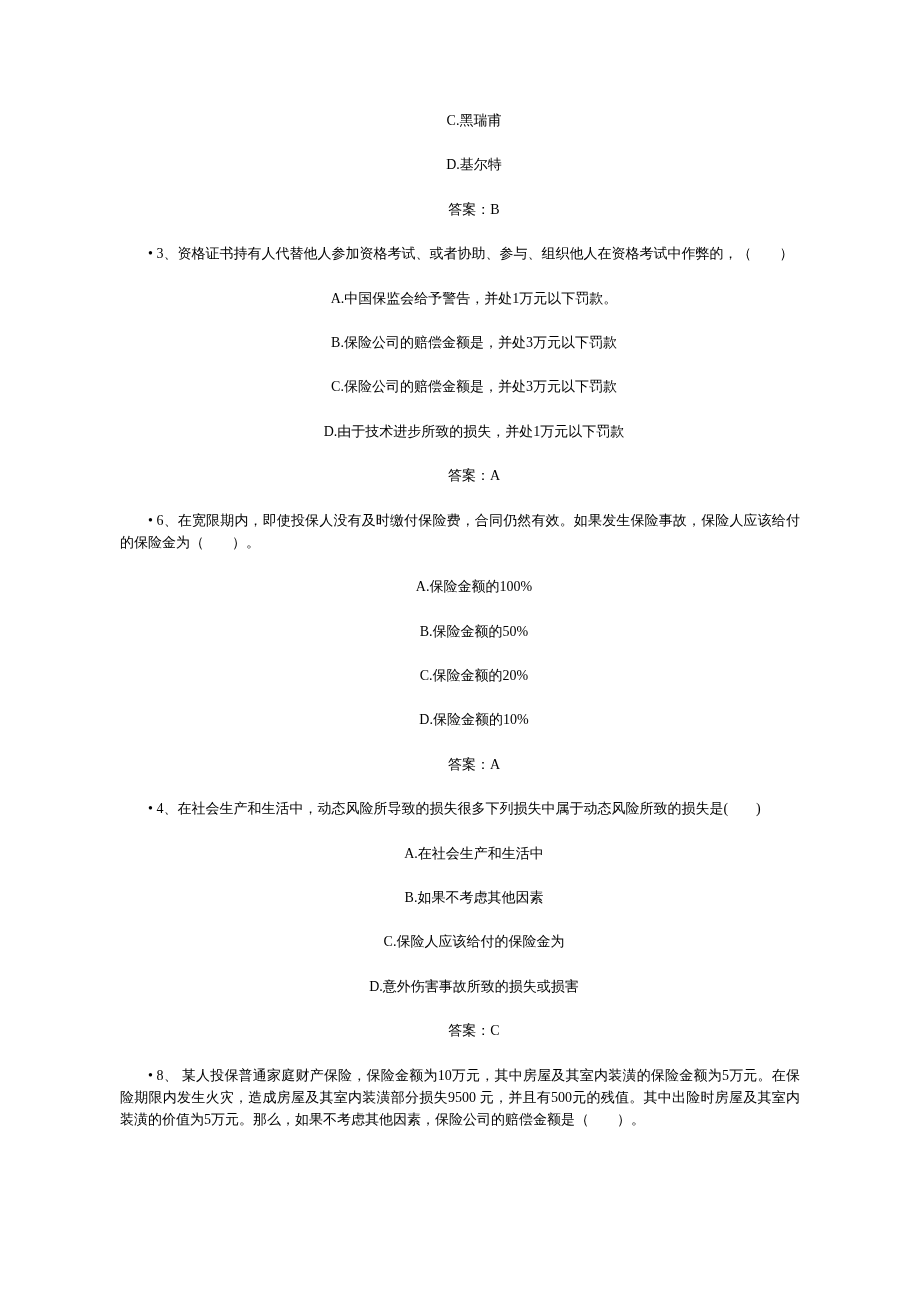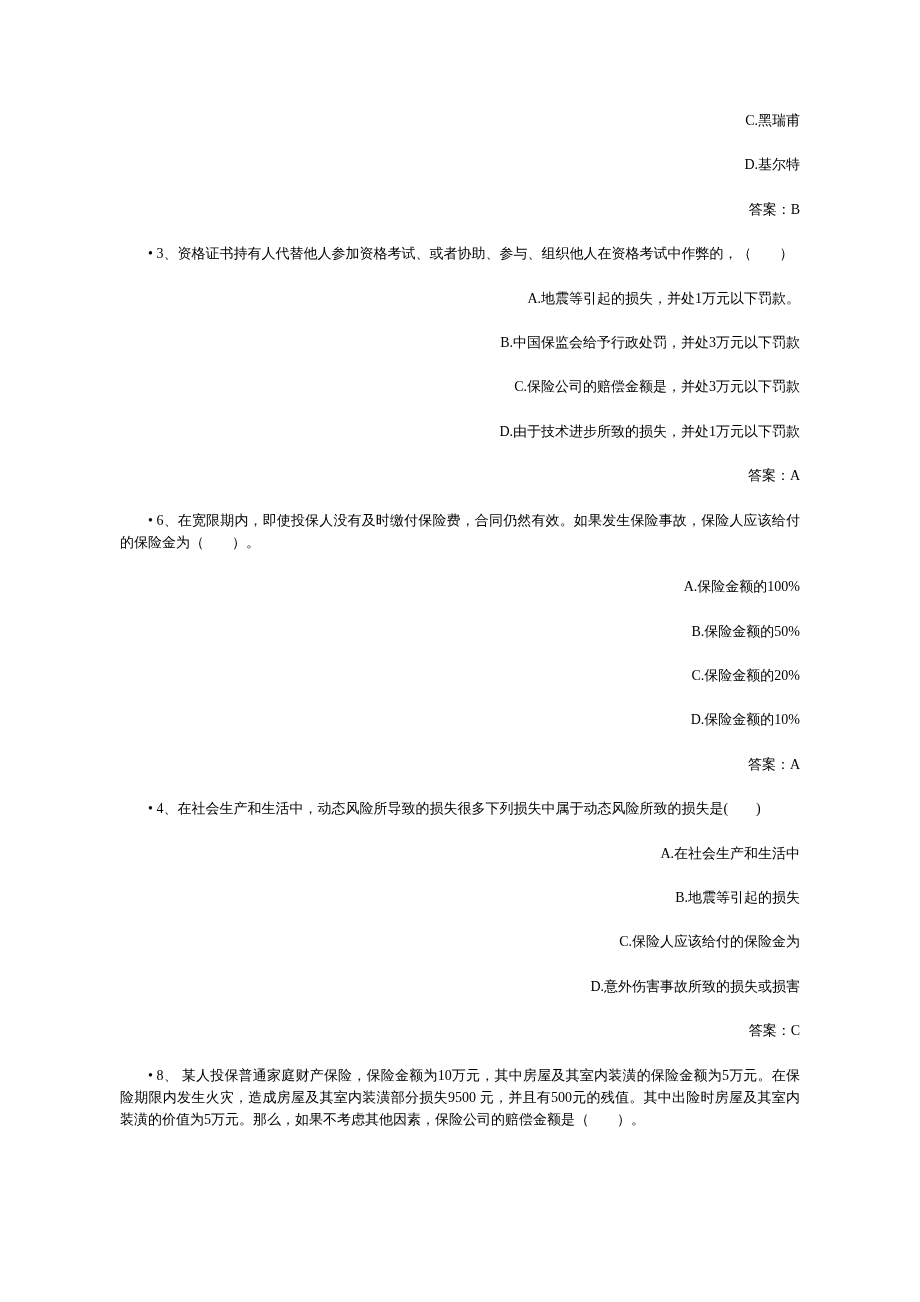--- a/index.html
+++ b/index.html
@@ -12,50 +12,50 @@
       width: 920px;
       min-height: 1302px;
       font-family: "SimSun", "宋体", serif;
       font-size: 14px;
       color: #000000;
       line-height: 1.6;
       padding: 110px 120px 50px 120px;
     }
     .line {
       margin-bottom: 22px;
-      text-align: right;
+      text-align: center;
     }
     .indent {
       text-indent: 2em;
     }
     .question-text {
       text-align: justify;
     }
   </style>
 </head>
 <body>
 
 <div class="line indent">C.黑瑞甫</div>
 <div class="line indent">D.基尔特</div>
 <div class="line indent">答案：B</div>
 
 <div class="line indent question-text">• 3、资格证书持有人代替他人参加资格考试、或者协助、参与、组织他人在资格考试中作弊的，（　　）</div>
-<div class="line indent">A.地震等引起的损失，并处1万元以下罚款。</div>
-<div class="line indent">B.中国保监会给予行政处罚，并处3万元以下罚款</div>
+<div class="line indent">A.中国保监会给予警告，并处1万元以下罚款。</div>
+<div class="line indent">B.保险公司的赔偿金额是，并处3万元以下罚款</div>
 <div class="line indent">C.保险公司的赔偿金额是，并处3万元以下罚款</div>
 <div class="line indent">D.由于技术进步所致的损失，并处1万元以下罚款</div>
 <div class="line indent">答案：A</div>
 
 <div class="line indent question-text">• 6、在宽限期内，即使投保人没有及时缴付保险费，合同仍然有效。如果发生保险事故，保险人应该给付的保险金为（　　）。</div>
 <div class="line indent">A.保险金额的100%</div>
 <div class="line indent">B.保险金额的50%</div>
 <div class="line indent">C.保险金额的20%</div>
 <div class="line indent">D.保险金额的10%</div>
 <div class="line indent">答案：A</div>
 
 <div class="line indent question-text">• 4、在社会生产和生活中，动态风险所导致的损失很多下列损失中属于动态风险所致的损失是(　　)</div>
 <div class="line indent">A.在社会生产和生活中</div>
-<div class="line indent">B.地震等引起的损失</div>
+<div class="line indent">B.如果不考虑其他因素</div>
 <div class="line indent">C.保险人应该给付的保险金为</div>
 <div class="line indent">D.意外伤害事故所致的损失或损害</div>
 <div class="line indent">答案：C</div>
 
 <div class="line indent question-text">• 8、 某人投保普通家庭财产保险，保险金额为10万元，其中房屋及其室内装潢的保险金额为5万元。在保险期限内发生火灾，造成房屋及其室内装潢部分损失9500 元，并且有500元的残值。其中出险时房屋及其室内装潢的价值为5万元。那么，如果不考虑其他因素，保险公司的赔偿金额是（　　）。</div>
 
 </body></html>

